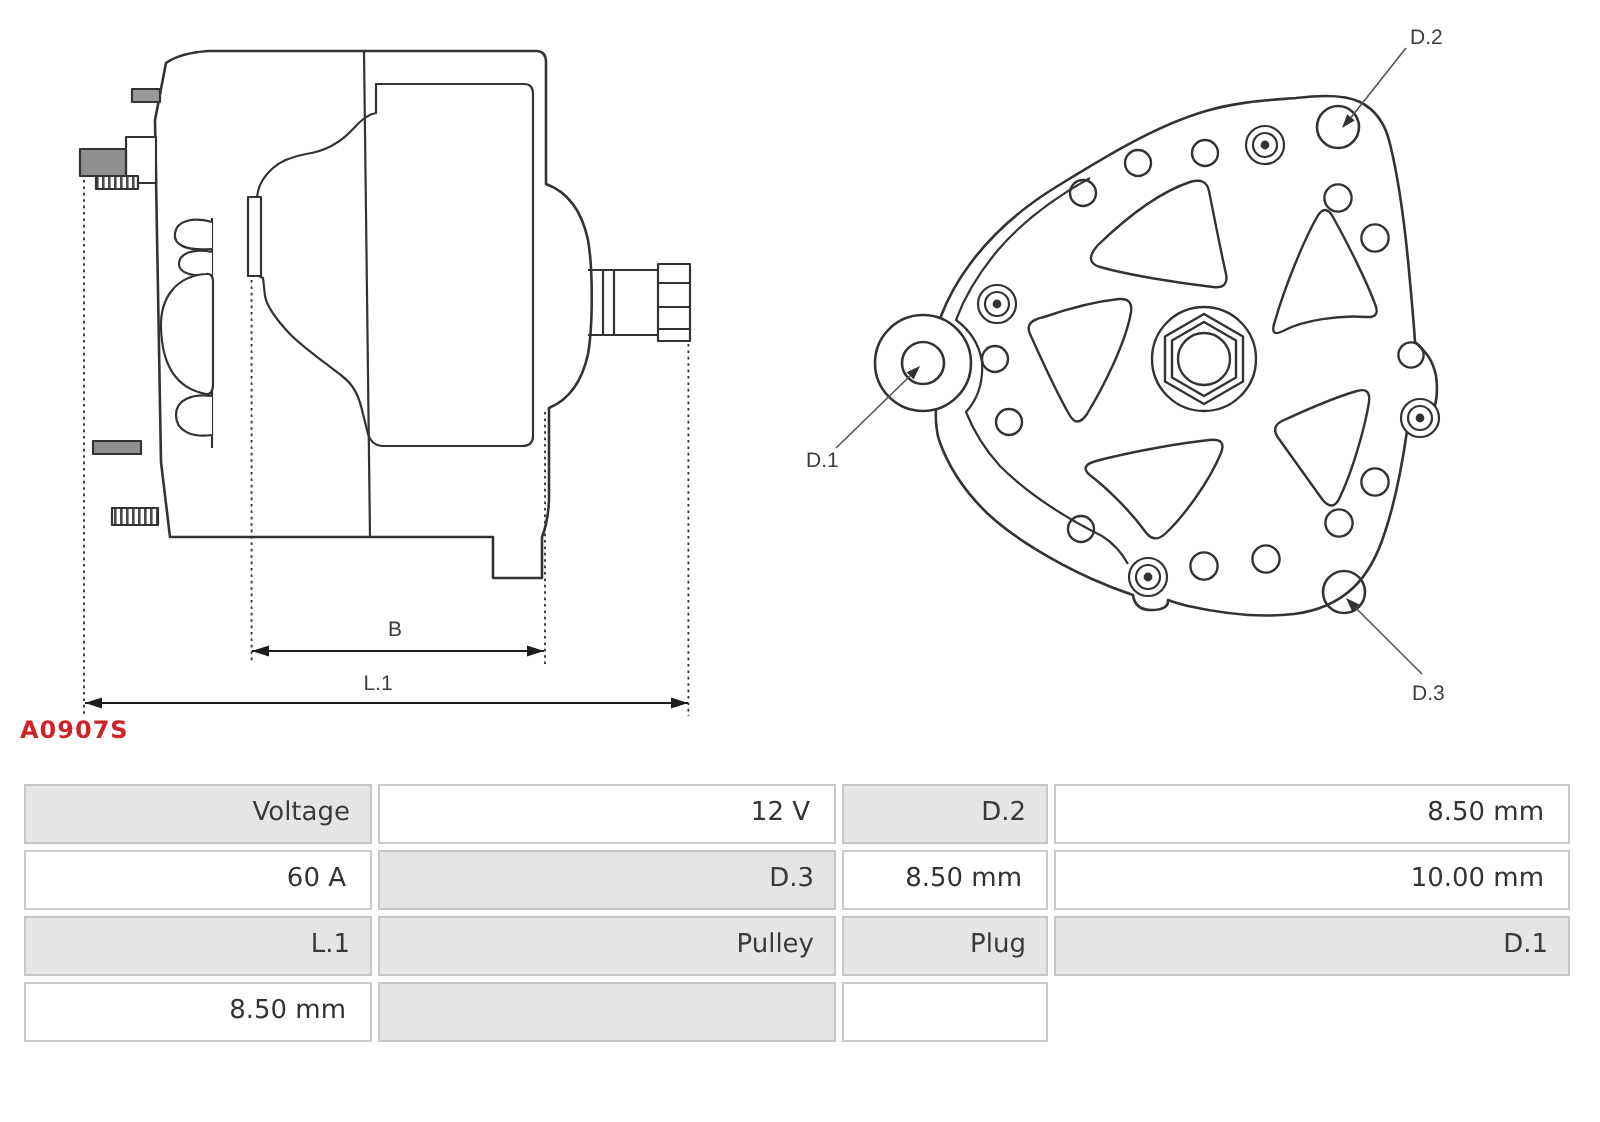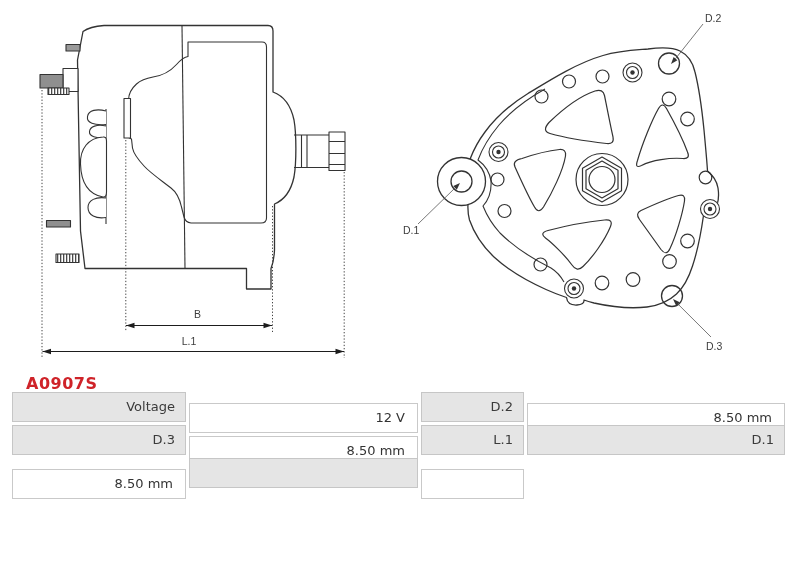--- a/index.html
+++ b/index.html
@@ -2,38 +2,38 @@
 <html><head>
 <meta charset="utf-8">
 <style>
   html,body{margin:0;padding:0;}
   body{
     width:800px;height:561px;overflow:hidden;position:relative;
     background:#ffffff;font-family:"DejaVu Sans","Liberation Sans",sans-serif;
   }
   #drawings{position:absolute;top:0;left:0;}
   .part-number{
-    position:absolute;top:358px;left:10px;margin:16px;
-    font-size:16px;font-weight:600;letter-spacing:.5px;color:#cf2329;
+    position:absolute;top:358px;left:10px;margin:0;
+    font-size:12px;font-weight:600;letter-spacing:.5px;color:#cf2329;
     font-family:"DejaVu Sans","Liberation Sans",sans-serif;
   }
   .spec-table{
     position:absolute;top:392px;left:12px;
     display:grid;grid-template-columns:174px 229px 103px 258px;
     grid-auto-rows:30px;gap:3px;
   }
   .cell{
     box-sizing:border-box;height:30px;line-height:28px;
     font-size:13px;text-align:right;white-space:nowrap;overflow:hidden;
   }
   .lbl{
     background:#e5e5e5;border:1px solid #c6c6c6;color:#3a3a3a;padding-right:10px;
   }
   .val{
-    background:#ffffff;border:1px solid #c9c9c9;color:#333333;padding-right:12px;margin-top:11px;
+    background:#ffffff;border:1px solid #c9c9c9;color:#333333;padding-right:12px;
   }
   svg text{
     font-family:"Liberation Sans","DejaVu Sans",sans-serif;
     font-size:10.5px;fill:#3d3d3d;
   }
 </style>
 </head>
 <body>
 
 <svg id="drawings" width="800" height="390" viewBox="0 0 800 390">
@@ -208,23 +208,27 @@
 
 <h1 class="part-number">A0907S</h1>
 
 <div class="spec-table">
 
   <div class="cell lbl">Voltage</div>
   <div class="cell val">12 V</div>
   <div class="cell lbl">D.2</div>
   <div class="cell val">8.50 mm</div>
 
+  <div class="cell val">60 A</div>
   <div class="cell lbl">D.3</div>
   <div class="cell val">8.50 mm</div>
 
+  <div class="cell val">10.00 mm</div>
   <div class="cell lbl">L.1</div>
 
+  <div class="cell lbl">Pulley</div>
+  <div class="cell lbl">Plug</div>
 
   <div class="cell lbl">D.1</div>
   <div class="cell val">8.50 mm</div>
   <div class="cell lbl"></div>
   <div class="cell val"></div>
 </div>
 
 </body></html>

